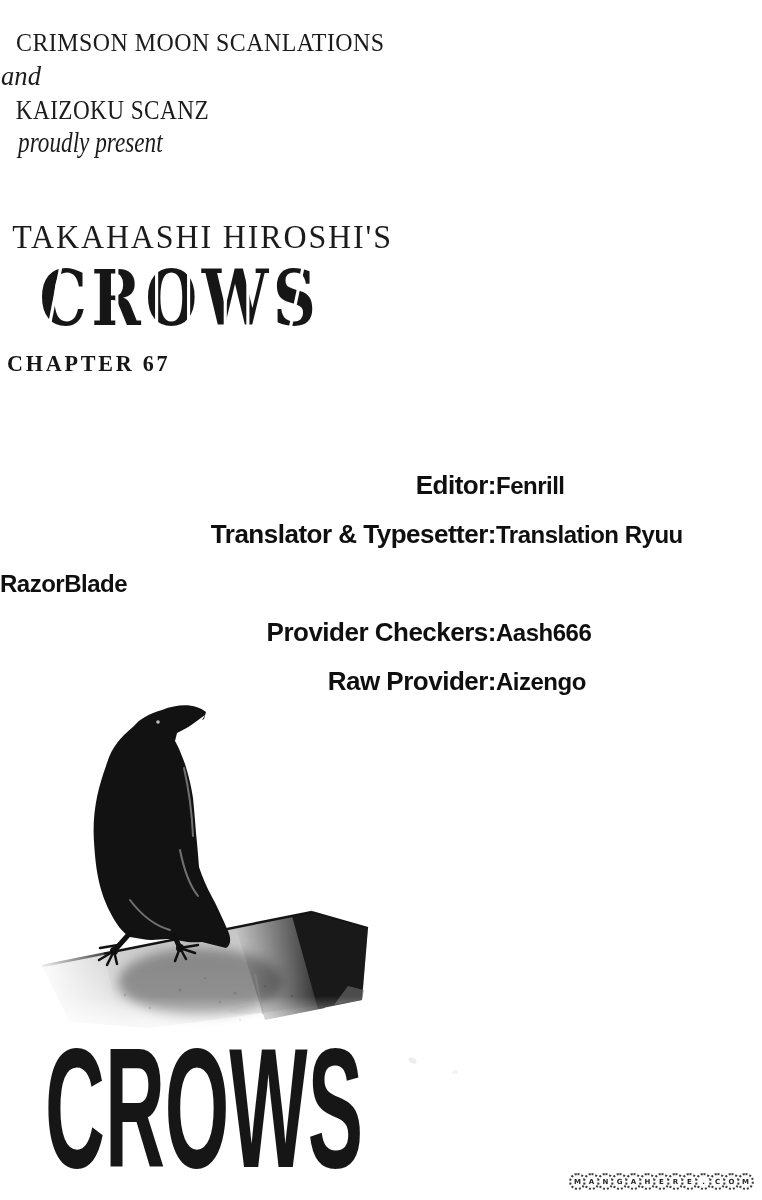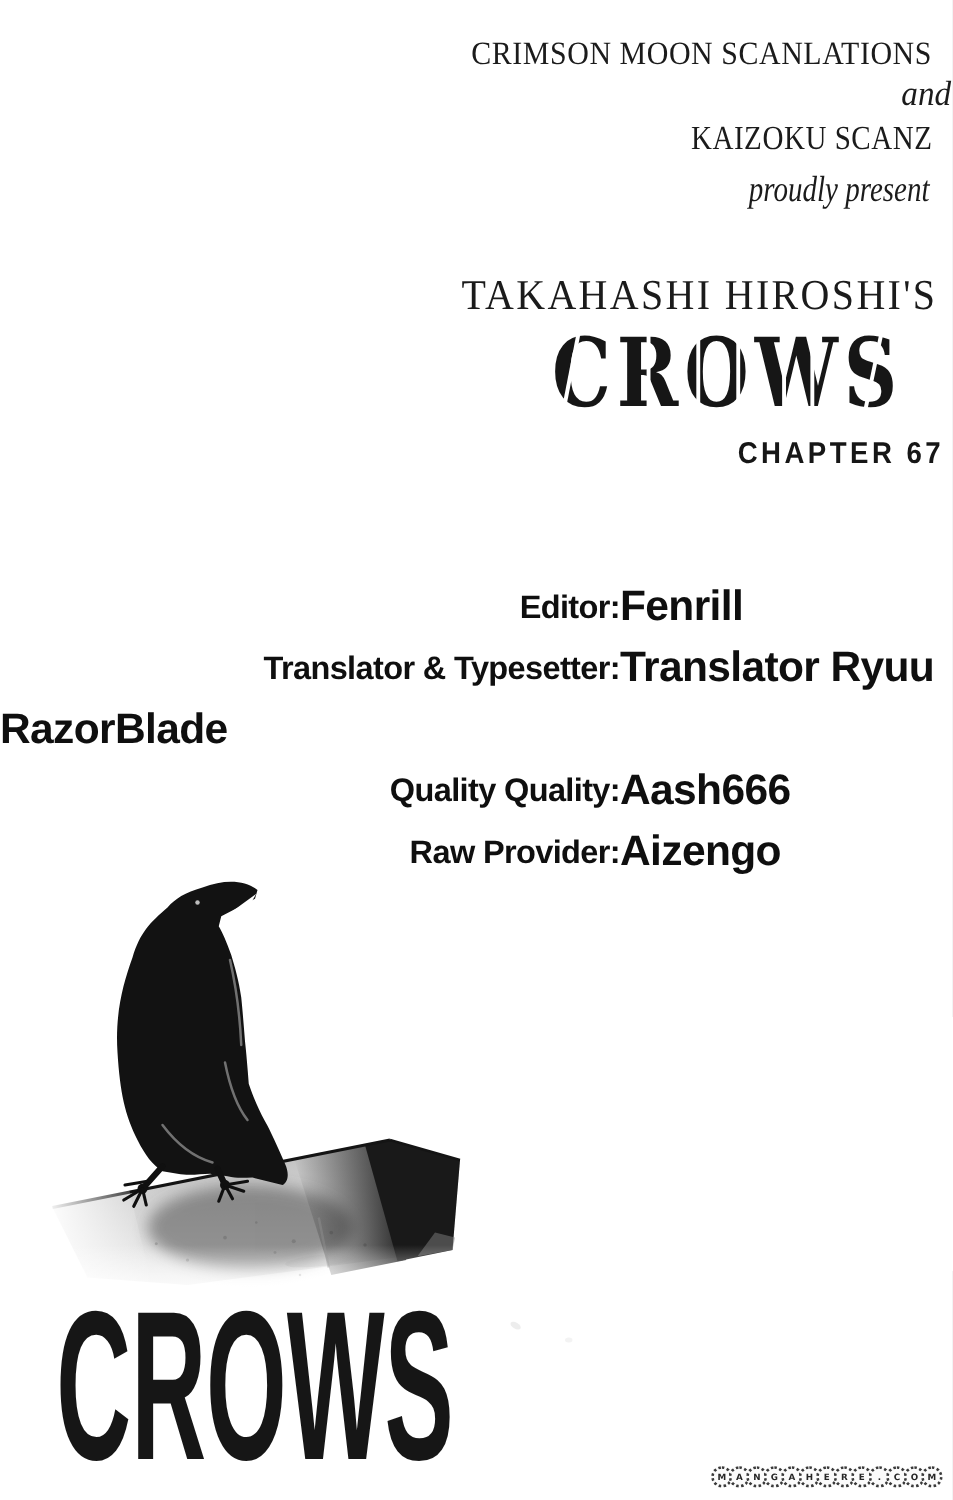--- a/index.html
+++ b/index.html
@@ -2,54 +2,54 @@
 <html><head>
 <meta charset="utf-8">
 <style>
   html,body{margin:0;padding:0;background:#e9e9e9;}
   .page{
     position:relative;width:762px;height:1200px;margin:0 auto;
     background:#ffffff;overflow:hidden;
     font-family:"Liberation Serif",serif;color:#1b1b1b;
   }
   
-  .cline{position:absolute;left:0;right:0;text-align:right;line-height:1;white-space:nowrap;}
+  .cline{position:absolute;left:0;right:0;text-align:left;line-height:1;white-space:nowrap;}
   .cline > span{display:inline-block;transform-origin:center top;}
   .hl1{top:30px;font-size:26px;}
   .hl1 > span{transform:scaleX(.92);letter-spacing:.5px;}
   .hl2{top:62px;font-size:28px;font-style:italic;}
   .hl2 > span{transform:scaleX(.95);}
   .hl3{top:97px;font-size:27px;}
   .hl3 > span{transform:scaleX(.86);letter-spacing:.5px;}
-  .hl4{top:138px;font-size:29px;font-style:italic;}
+  .hl4{top:128px;font-size:29px;font-style:italic;}
   .hl4 > span{transform:scaleX(.80);}
   .author{top:220px;font-size:34px;}
   .author > span{transform:scaleX(.94);letter-spacing:2px;}
 
   
   .series{top:261px;font-family:"DejaVu Serif",serif;font-weight:900;font-size:76px;color:#161616;}
   .series > span{transform:scaleX(.78);letter-spacing:6px;}
   .stl{position:relative;display:inline-block;}
   .stl i{position:absolute;top:-5%;height:112%;width:4px;background:#ffffff;}
   .g1{left:26%;transform:rotate(14deg);}
   .g2{left:44%;}
   .g3a{left:17%;}
   .g3b{left:74%;}
   .g4a{left:31%;}
   .g4b{left:63%;}
   .g5{left:46%;transform:rotate(15deg);}
-  .chapter{top:351px;font-family:Liberation Sans, sans-serif;font-weight:900;font-size:24px;color:#161616;}
+  .chapter{top:351px;font-family:Liberation Serif, serif;font-weight:900;font-size:24px;color:#161616;}
   .chapter > span{transform:scaleX(.92);letter-spacing:3px;}
 
   
   .credits{position:absolute;top:461px;left:0;width:762px;
     font-family:"Liberation Sans",sans-serif;font-weight:bold;color:#0f0f0f;}
   .c-row{display:grid;grid-template-columns:496px 1fr;height:49px;align-items:center;}
   .c-label{text-align:right;font-size:26px;letter-spacing:-.5px;white-space:nowrap;}
-  .c-value{text-align:left;font-size:34px;letter-spacing:-.5px;white-space:nowrap;}
+  .c-value{text-align:left;font-size:24px;letter-spacing:-.5px;white-space:nowrap;}
 
   
   .crow-svg{position:absolute;left:30px;top:690px;}
   .logo-svg{position:absolute;left:43px;top:1037px;}
 
   
   .wm{position:absolute;right:8px;bottom:10px;display:flex;align-items:center;}
   .wm .badge{
     width:13px;height:13px;border-radius:50%;
     border:2px dotted #3a3a3a;background:#fbfbfb;
@@ -81,27 +81,27 @@
   </div>
   <div class="cline chapter"><span>CHAPTER 67</span></div>
 
   <div class="credits">
     <div class="c-row">
       <div class="c-label">Editor:</div>
       <div class="c-value">Fenrill</div>
     </div>
     <div class="c-row">
       <div class="c-label">Translator &amp; Typesetter:</div>
-      <div class="c-value">Translator Ryuu</div>
+      <div class="c-value">Translation Ryuu</div>
     </div>
     <div class="c-row">
       <div class="c-value">RazorBlade</div>
     </div>
     <div class="c-row">
-      <div class="c-label">Quality Quality:</div>
+      <div class="c-label">Provider Checkers:</div>
       <div class="c-value">Aash666</div>
     </div>
     <div class="c-row">
       <div class="c-label">Raw Provider:</div>
       <div class="c-value">Aizengo</div>
     </div>
   </div>
 
   <svg class="crow-svg" width="380" height="360" viewBox="0 0 380 360">
     <defs>

